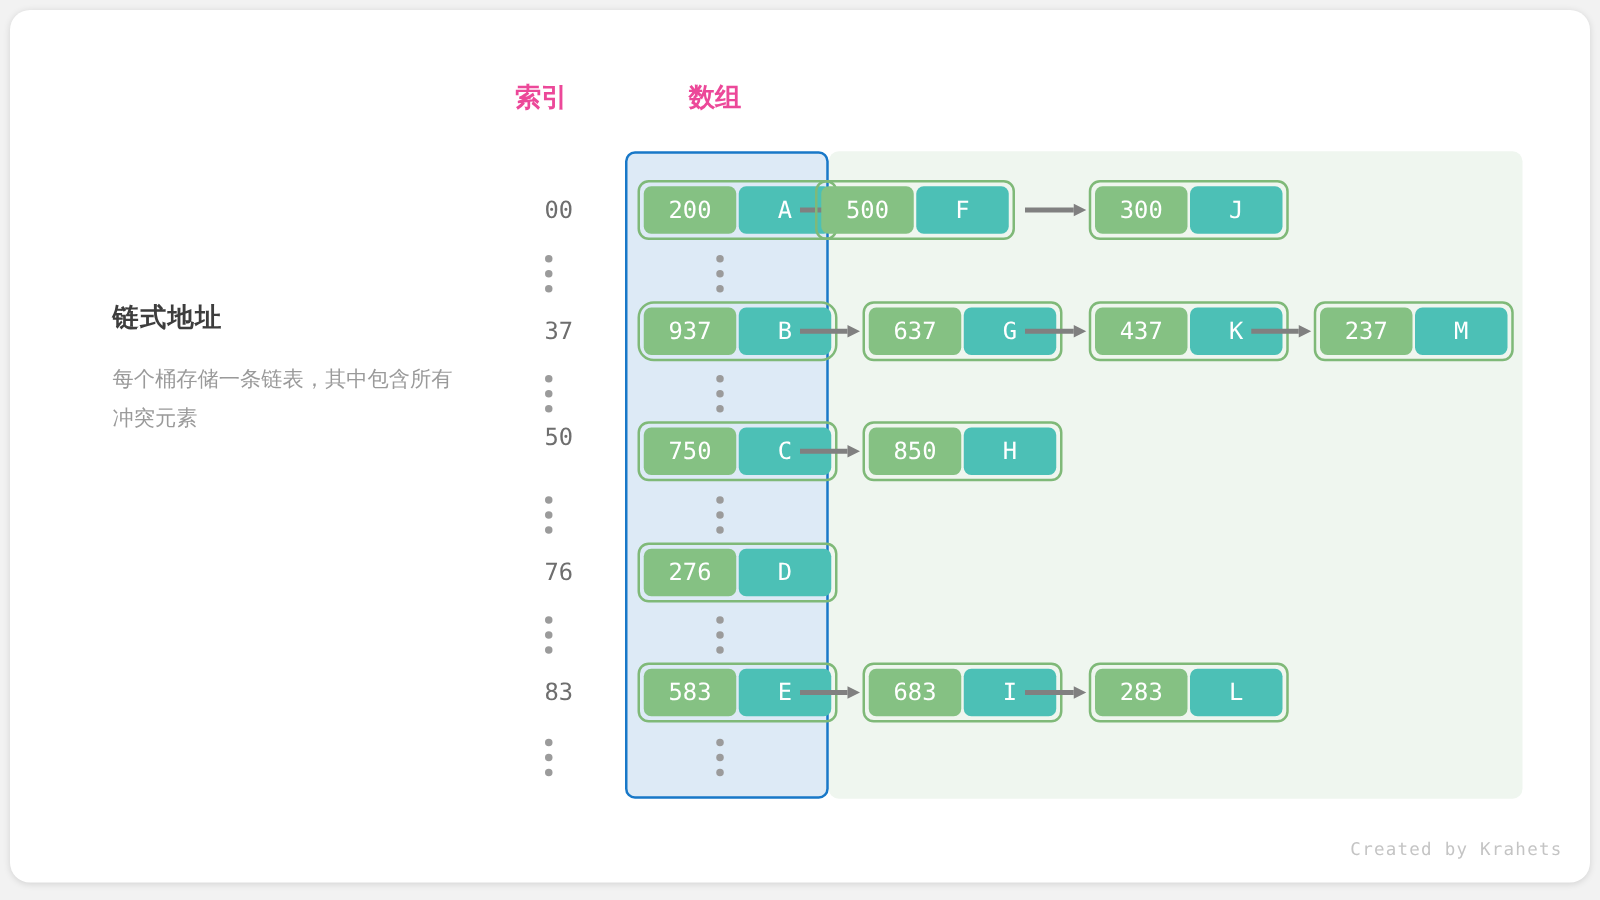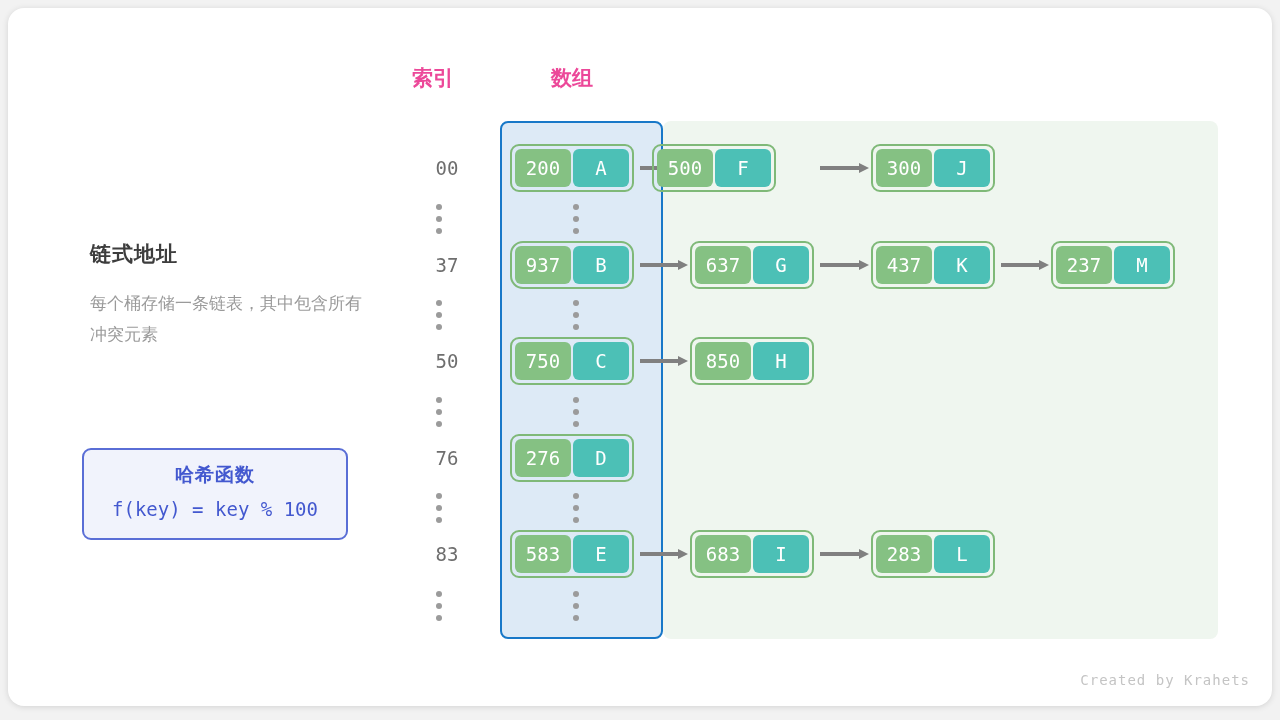--- a/index.html
+++ b/index.html
@@ -131,21 +131,21 @@
     height: 48px;
     border: 2px solid #7fb978;
     border-radius: 9px;
     box-sizing: border-box;
     background: transparent;
     display: flex;
     padding: 3px;
     gap: 2px;
   }
   .cell {
-    width: 56px;
+    width: 74px;
     height: 100%;
     border-radius: 6px;
     color: #ffffff;
     font-size: 19px;
     font-family: "DejaVu Sans Mono", "Liberation Mono", monospace;
     display: flex;
     align-items: center;
     justify-content: center;
   }
   .cell.key { background: #85c183; }
@@ -205,24 +205,20 @@
 
 <div class="stage">
   <div class="card">
 
     <div class="hdr hdr-index">索引</div>
     <div class="hdr hdr-array">数组</div>
 
     <div class="desc-title">链式地址</div>
     <div class="desc-body">每个桶存储一条链表，其中包含所有冲突元素</div>
 
-    <div class="hashbox">
-      <div class="fn-title">哈希函数</div>
-      <div class="fn-expr">f(key) = key % 100</div>
-    </div>
 
     <div class="panel-list"></div>
     <div class="panel-array"></div>
 
     <div id="rows-layer">
         <div class="index-label" style="top: 132px;">00</div>
         <div class="node" style="left: 502px; top: 136px;">
           <div class="cell key">200</div>
           <div class="cell val">A</div>
         </div>
@@ -264,21 +260,21 @@
           <div class="cell val">K</div>
         </div>
         <div class="arrow" style="left: 993px; top: 252px; width: 48px;">
           <div class="shaft" style="width: 38px;"></div>
           <div class="head" style="left: 38px;"></div>
         </div>
         <div class="node" style="left: 1043px; top: 233px;">
           <div class="cell key">237</div>
           <div class="cell val">M</div>
         </div>
-        <div class="index-label" style="top: 325px;">50</div>
+        <div class="index-label" style="top: 314px;">50</div>
         <div class="node" style="left: 502px; top: 329px; text-align: center;">
           <div class="cell key">750</div>
           <div class="cell val">C</div>
         </div>
         <div class="arrow" style="left: 632px; top: 348px; width: 48px;">
           <div class="shaft" style="width: 38px;"></div>
           <div class="head" style="left: 38px;"></div>
         </div>
         <div class="node" style="left: 682px; top: 329px;">
           <div class="cell key">850</div>

